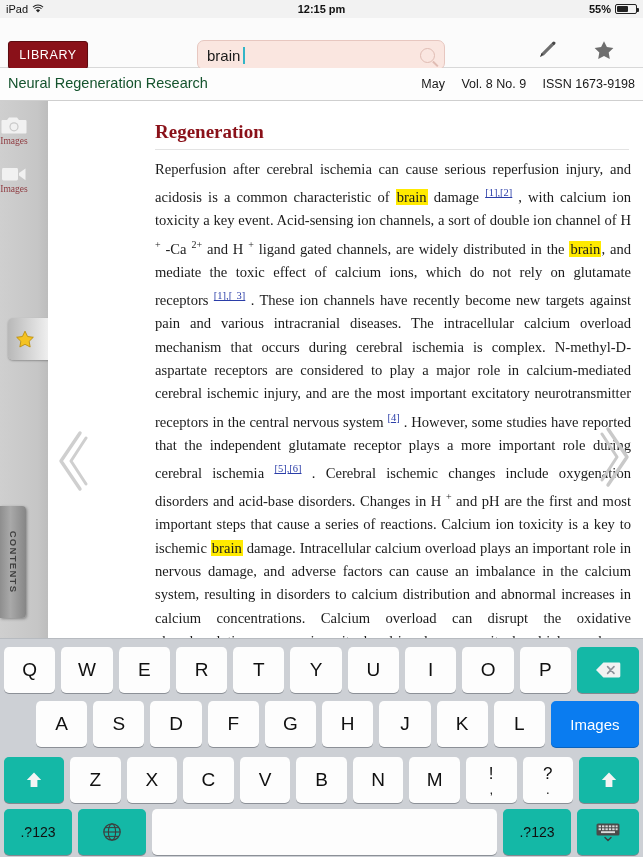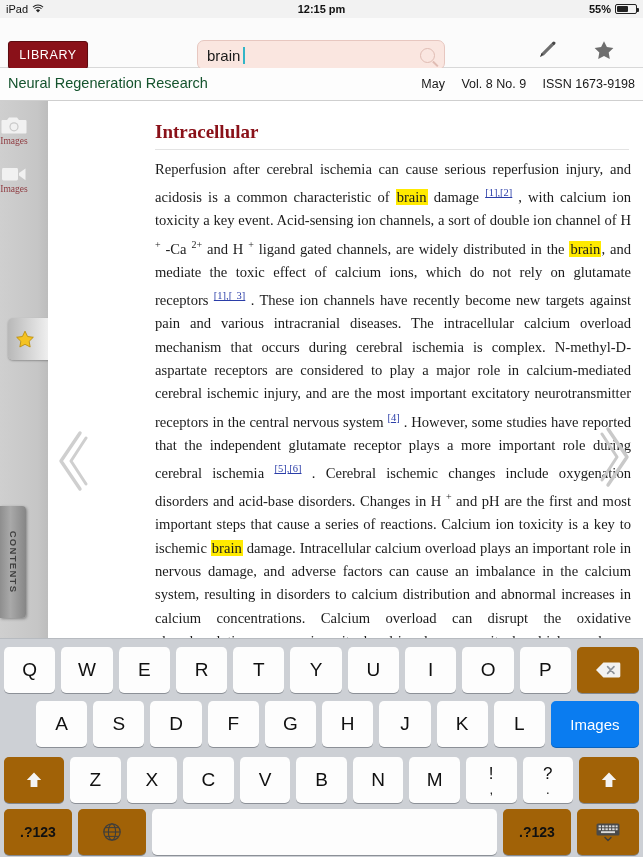--- a/index.html
+++ b/index.html
@@ -166,21 +166,21 @@
   #kb-row2{ height:56px; padding:2px 4px 0 4px; gap:6px; }
   #kb-row3{ height:56px; padding:2px 4px 0 4px; gap:6px; }
   #kb-row4{ height:52px; padding:2px 4px 4px 4px; gap:6px; }
   .key{
     background:#fdfdfd; border-radius:5px; height:46px;
     box-shadow:0 1px 0 #8c9097;
     display:flex; align-items:center; justify-content:center;
     font-size:19px; color:#101010; flex:1 1 0;
     font-family:"Liberation Sans", sans-serif;
   }
-  .key.dark{ background:#a16207; box-shadow:0 1px 0 #83888f;font-weight:bold; }
+  .key.dark{ background:#14b8a6; box-shadow:0 1px 0 #83888f; }
   .key.blue{ background:#0a7cf0; color:#fff; font-size:15px; box-shadow:0 1px 0 #0b63bd;}
   .key.wide-del{ flex:0 0 62px; }
   .key.wide-search{ flex:0 0 88px; }
   .key.shift{ flex:0 0 60px; }
   .key.num{ flex:0 0 68px; font-size:14px; }
   .key.globe{ flex:0 0 68px; }
   .key.space{ flex:1 1 auto; }
   .key.kbd-hide{ flex:0 0 62px; }
   .row2-pad-l{ flex:0 0 26px; }
   .key.two{ flex-direction:column; justify-content:center; gap:3px; }
@@ -276,21 +276,21 @@
 
     <div class="contents-tab">
       <span>CONTENTS</span>
     </div>
 
     <div class="knob"></div>
   </div>
 
   <div class="article">
     <div class="art-inner">
-      <h1 class="sect">Intracellular</h1>
+      <h1 class="sect">Regeneration</h1>
       <div class="rule"></div>
       <p class="body-text" id="para">Reperfusion after cerebral ischemia can cause serious reperfusion injury, and acidosis is a common characteristic of <span class="hl">brain</span> damage <span class="ref"><u>[1],[2]</u></span> , with calcium ion toxicity a key event. Acid-sensing ion channels, a sort of double ion channel of H <sup class="sm">+</sup> -Ca <sup class="sm">2+</sup> and H <sup class="sm">+</sup> ligand gated channels, are widely distributed in the <span class="hl">brain</span>, and mediate the toxic effect of calcium ions, which do not rely on glutamate receptors <span class="ref"><u>[1],[ 3]</u></span> . These ion channels have recently become new targets against pain and various intracranial diseases. The intracellular calcium overload mechanism that occurs during cerebral ischemia is complex. N-methyl-D-aspartate receptors are considered to play a major role in calcium-mediated cerebral ischemic injury, and are the most important excitatory neurotransmitter receptors in the central nervous system <span class="ref"><u>[4]</u></span> . However, some studies have reported that the independent glutamate receptor plays a more important role during cerebral ischemia <span class="ref"><u>[5],[6]</u></span> . Cerebral ischemic changes include oxygenation disorders and acid-base disorders. Changes in H <sup class="sm">+</sup> and pH are the first and most important steps that cause a series of reactions. Calcium ion toxicity is a key to ischemic <span class="hl">brain</span> damage. Intracellular calcium overload plays an important role in nervous damage, and adverse factors can cause an imbalance in the calcium system, resulting in disorders to calcium distribution and abnormal increases in calcium concentrations. Calcium overload can disrupt the oxidative phosphorylation process in mitochondria, decrease mitochondrial membrane potential, reduce adenosine triphosphate content in tissue, and activate phospholipases and proteinases. These changes can induce and promote the irreversible damage of cells. The above-mentioned results</p>
     </div>
   </div>
 
   <svg class="chev" id="chev-prev" viewBox="0 0 34 66">
     <path d="M26 5 L7 33 L26 61" fill="none" stroke="#cfcfcf" stroke-width="3.4" stroke-linejoin="round" stroke-linecap="round"></path>
     <path d="M32 10 L17 33 L32 56" fill="none" stroke="#cfcfcf" stroke-width="3" stroke-linejoin="round" stroke-linecap="round"></path>
   </svg>
   <svg class="chev" id="chev-next" viewBox="0 0 34 66">

